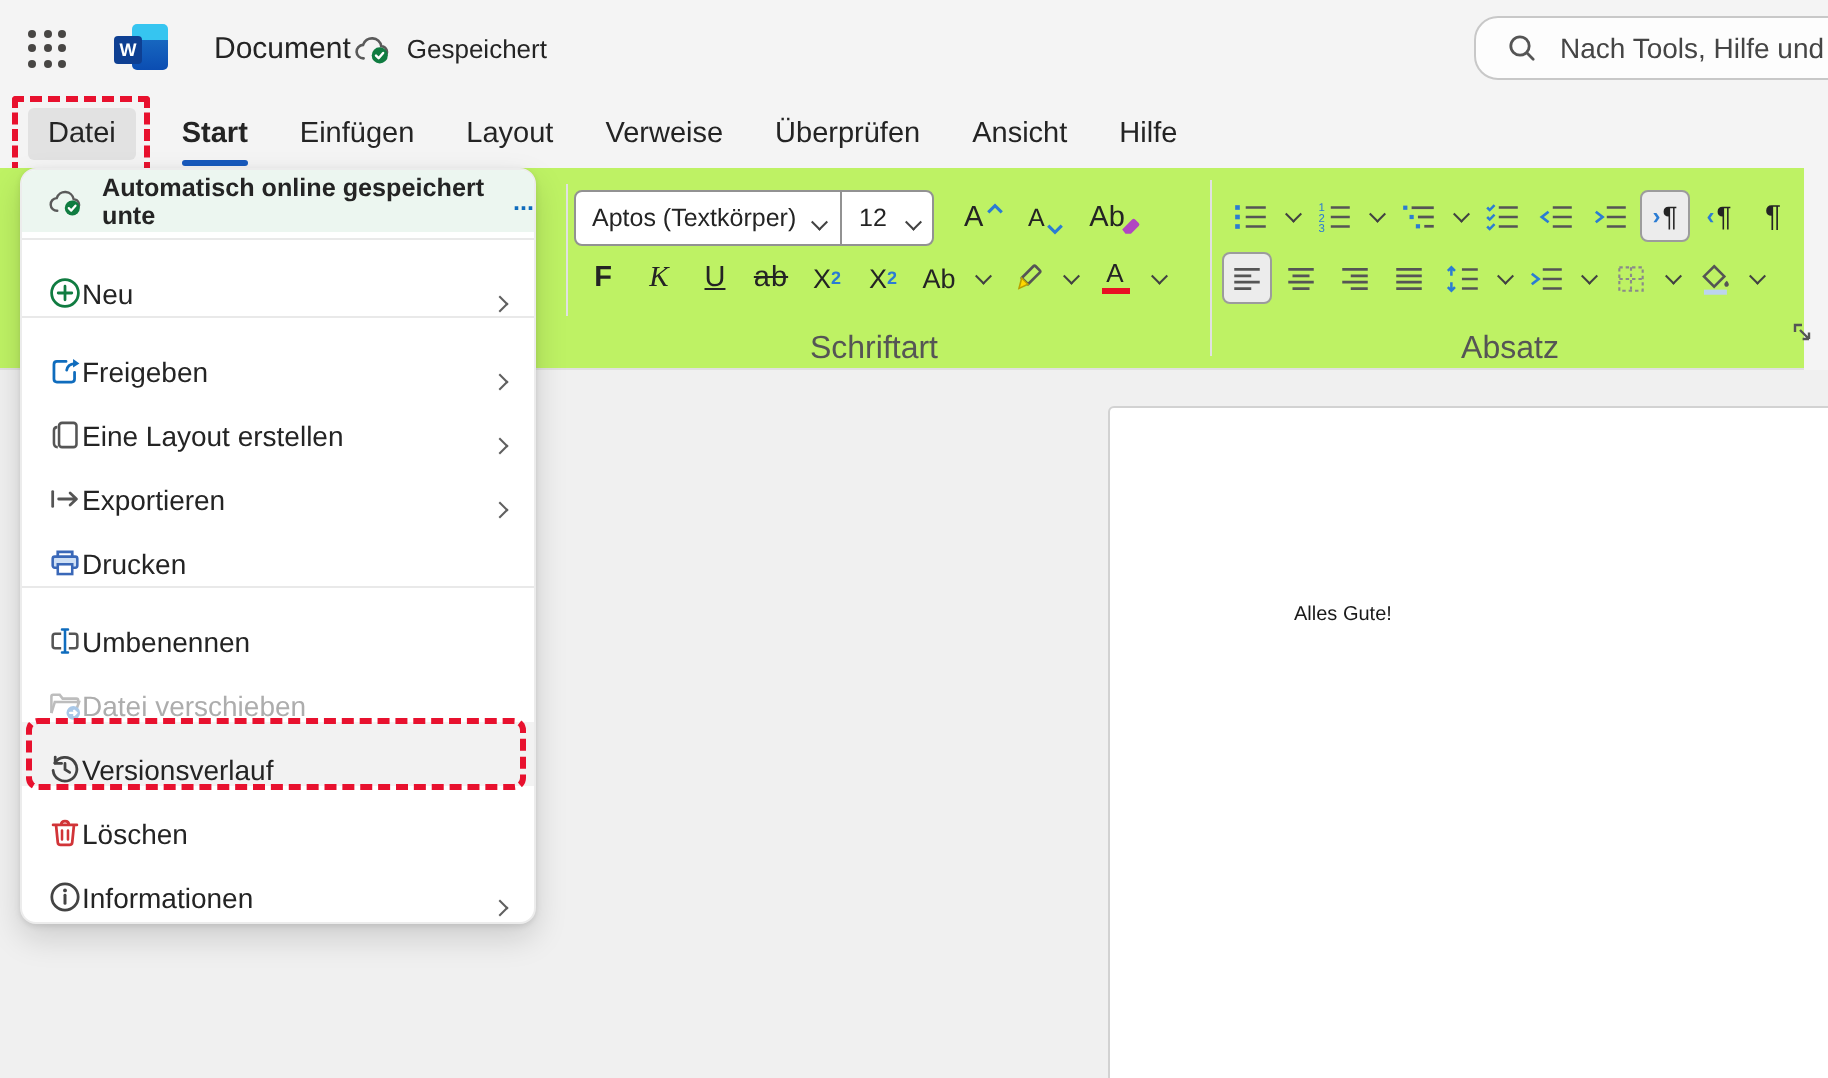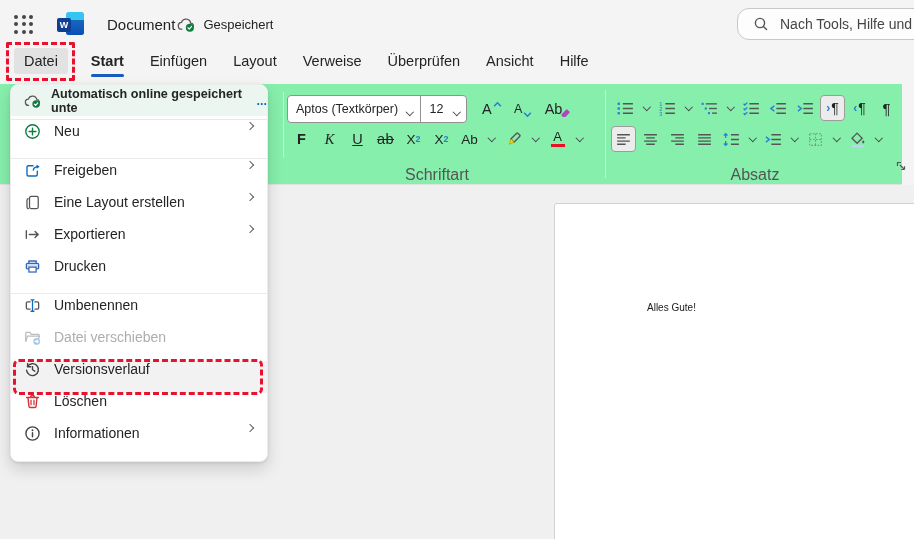--- a/index.html
+++ b/index.html
@@ -16,29 +16,29 @@
      background:linear-gradient(180deg,#36c5f0 0%,#36c5f0 34%,#1767c0 34%,#0b4db2 100%)}
   .wlogo .sq{position:absolute;left:0;top:6.5px;width:14px;height:14px;border-radius:2px;background:#0e3f92;
      color:#fff;font-size:9px;font-weight:bold;display:flex;align-items:center;justify-content:center}
   .doctitle{font-size:15px;margin-right:2px;cursor:text}
   .saved{display:flex;align-items:center;gap:7px;font-size:13px;cursor:pointer}
   .search{position:absolute;left:737px;top:8px;width:196px;height:32px;background:#fdfdfd;
      border:1px solid #c8c8c8;border-radius:12px;display:flex;align-items:center;gap:11px;padding-left:15px}
   .search span{font-size:14px;color:#454545;white-space:nowrap}
 
   
-  .menubar{position:absolute;top:48px;left:0;right:0;height:36px;display:flex;align-items:flex-start;padding:0 0 4px 14px;gap:20px}
+  .menubar{position:absolute;top:48px;left:0;right:0;height:36px;display:flex;align-items:flex-end;padding:0 0 4px 14px;gap:20px}
   .mtab{position:relative;font-size:14.5px;color:#242424;padding:5px 3px;cursor:pointer;white-space:nowrap}
   .mtab.datei{background:#e2e2e2;border-radius:3px;padding:5px 10px}
   .mtab.start{font-weight:bold}
   .start-underline{position:absolute;left:3px;right:3px;bottom:-3px;height:3px;border-radius:2px;background:#185abd}
   .dash-datei{position:absolute;left:-8px;top:-6px;right:-7px;bottom:-7px;border:3px dashed #e8112e;border-radius:2px;pointer-events:none}
 
   
-  .ribbon{position:absolute;top:84px;left:0;right:12px;height:101px;background:#86efac;border-bottom:1px solid #e0e0e0}
+  .ribbon{position:absolute;top:84px;left:0;right:12px;height:101px;background:#bef264;border-bottom:1px solid #e0e0e0}
   .vdiv{position:absolute;width:1px;background:#e1e1e1}
   .fontbox{display:flex;align-items:center;height:28px;border:1px solid #929292;border-radius:4px;background:#fff;overflow:hidden}
   .fontbox .fname{width:112px;font-size:12.5px;padding-left:8px;white-space:nowrap;overflow:hidden}
   .fontbox .fsize{width:26px;font-size:12.5px;padding-left:9px}
   .fontbox .part{display:flex;align-items:center;height:100%;cursor:pointer}
   .fontbox .sep{width:1px;height:100%;background:#929292}
   .fontbox .cdwrap{padding:0 7px}
   .row{position:absolute;display:flex;align-items:center}
   .gbtn{display:flex;align-items:center;justify-content:center;height:26px;min-width:25px;border-radius:4px;
         font-size:14.5px;color:#242424;cursor:pointer;background:none;border:1px solid transparent;padding:0 2px}
@@ -67,21 +67,21 @@
         border:1px solid #d2d2d2;border-radius:3px}
   .page p{position:absolute;left:92px;top:98px;font-size:10px;color:#1a1a1a}
 
   
   .filemenu{position:absolute;left:10px;top:84px;width:258px;background:#fff;border:1px solid #ececec;border-radius:8px;
             box-shadow:0 7px 16px rgba(0,0,0,.15),0 1px 3px rgba(0,0,0,.1);z-index:20;padding-bottom:4px;overflow:hidden}
   .fm-autosave{height:31px;display:flex;align-items:center;gap:9px;background:#ecf6f0;padding:0 0 0 13px;
                font-size:12.6px;font-weight:bold;cursor:pointer}
   .fm-autosave .ell{color:#0f6cbd;font-weight:bold}
   .fm-divider{height:1px;background:#e9e9e9;margin:3px 0}
-  .fm-item{position:relative;height:32px;display:flex;align-items:flex-start;gap:13px;padding:0 14px 0 13px;
+  .fm-item{position:relative;height:32px;display:flex;align-items:flex-end;padding:0 14px 0 13px;
            font-size:14px;cursor:pointer}
   .fm-item .lbl{flex:1;white-space:nowrap}
   .fm-item.disabled{color:#adadad;cursor:default}
   .fm-item.hl{background:#f2f2f2}
   .cr{display:inline-block;width:6px;height:6px;border-top:1.4px solid #5f5f5f;border-right:1.4px solid #5f5f5f;transform:rotate(45deg)}
   .dash-version{position:absolute;left:2px;right:4px;top:-2px;bottom:-2px;border:3px dashed #e8112e;border-radius:6px;pointer-events:none}
   svg{flex:none;display:block}
 </style>
 </head>
 <body>

